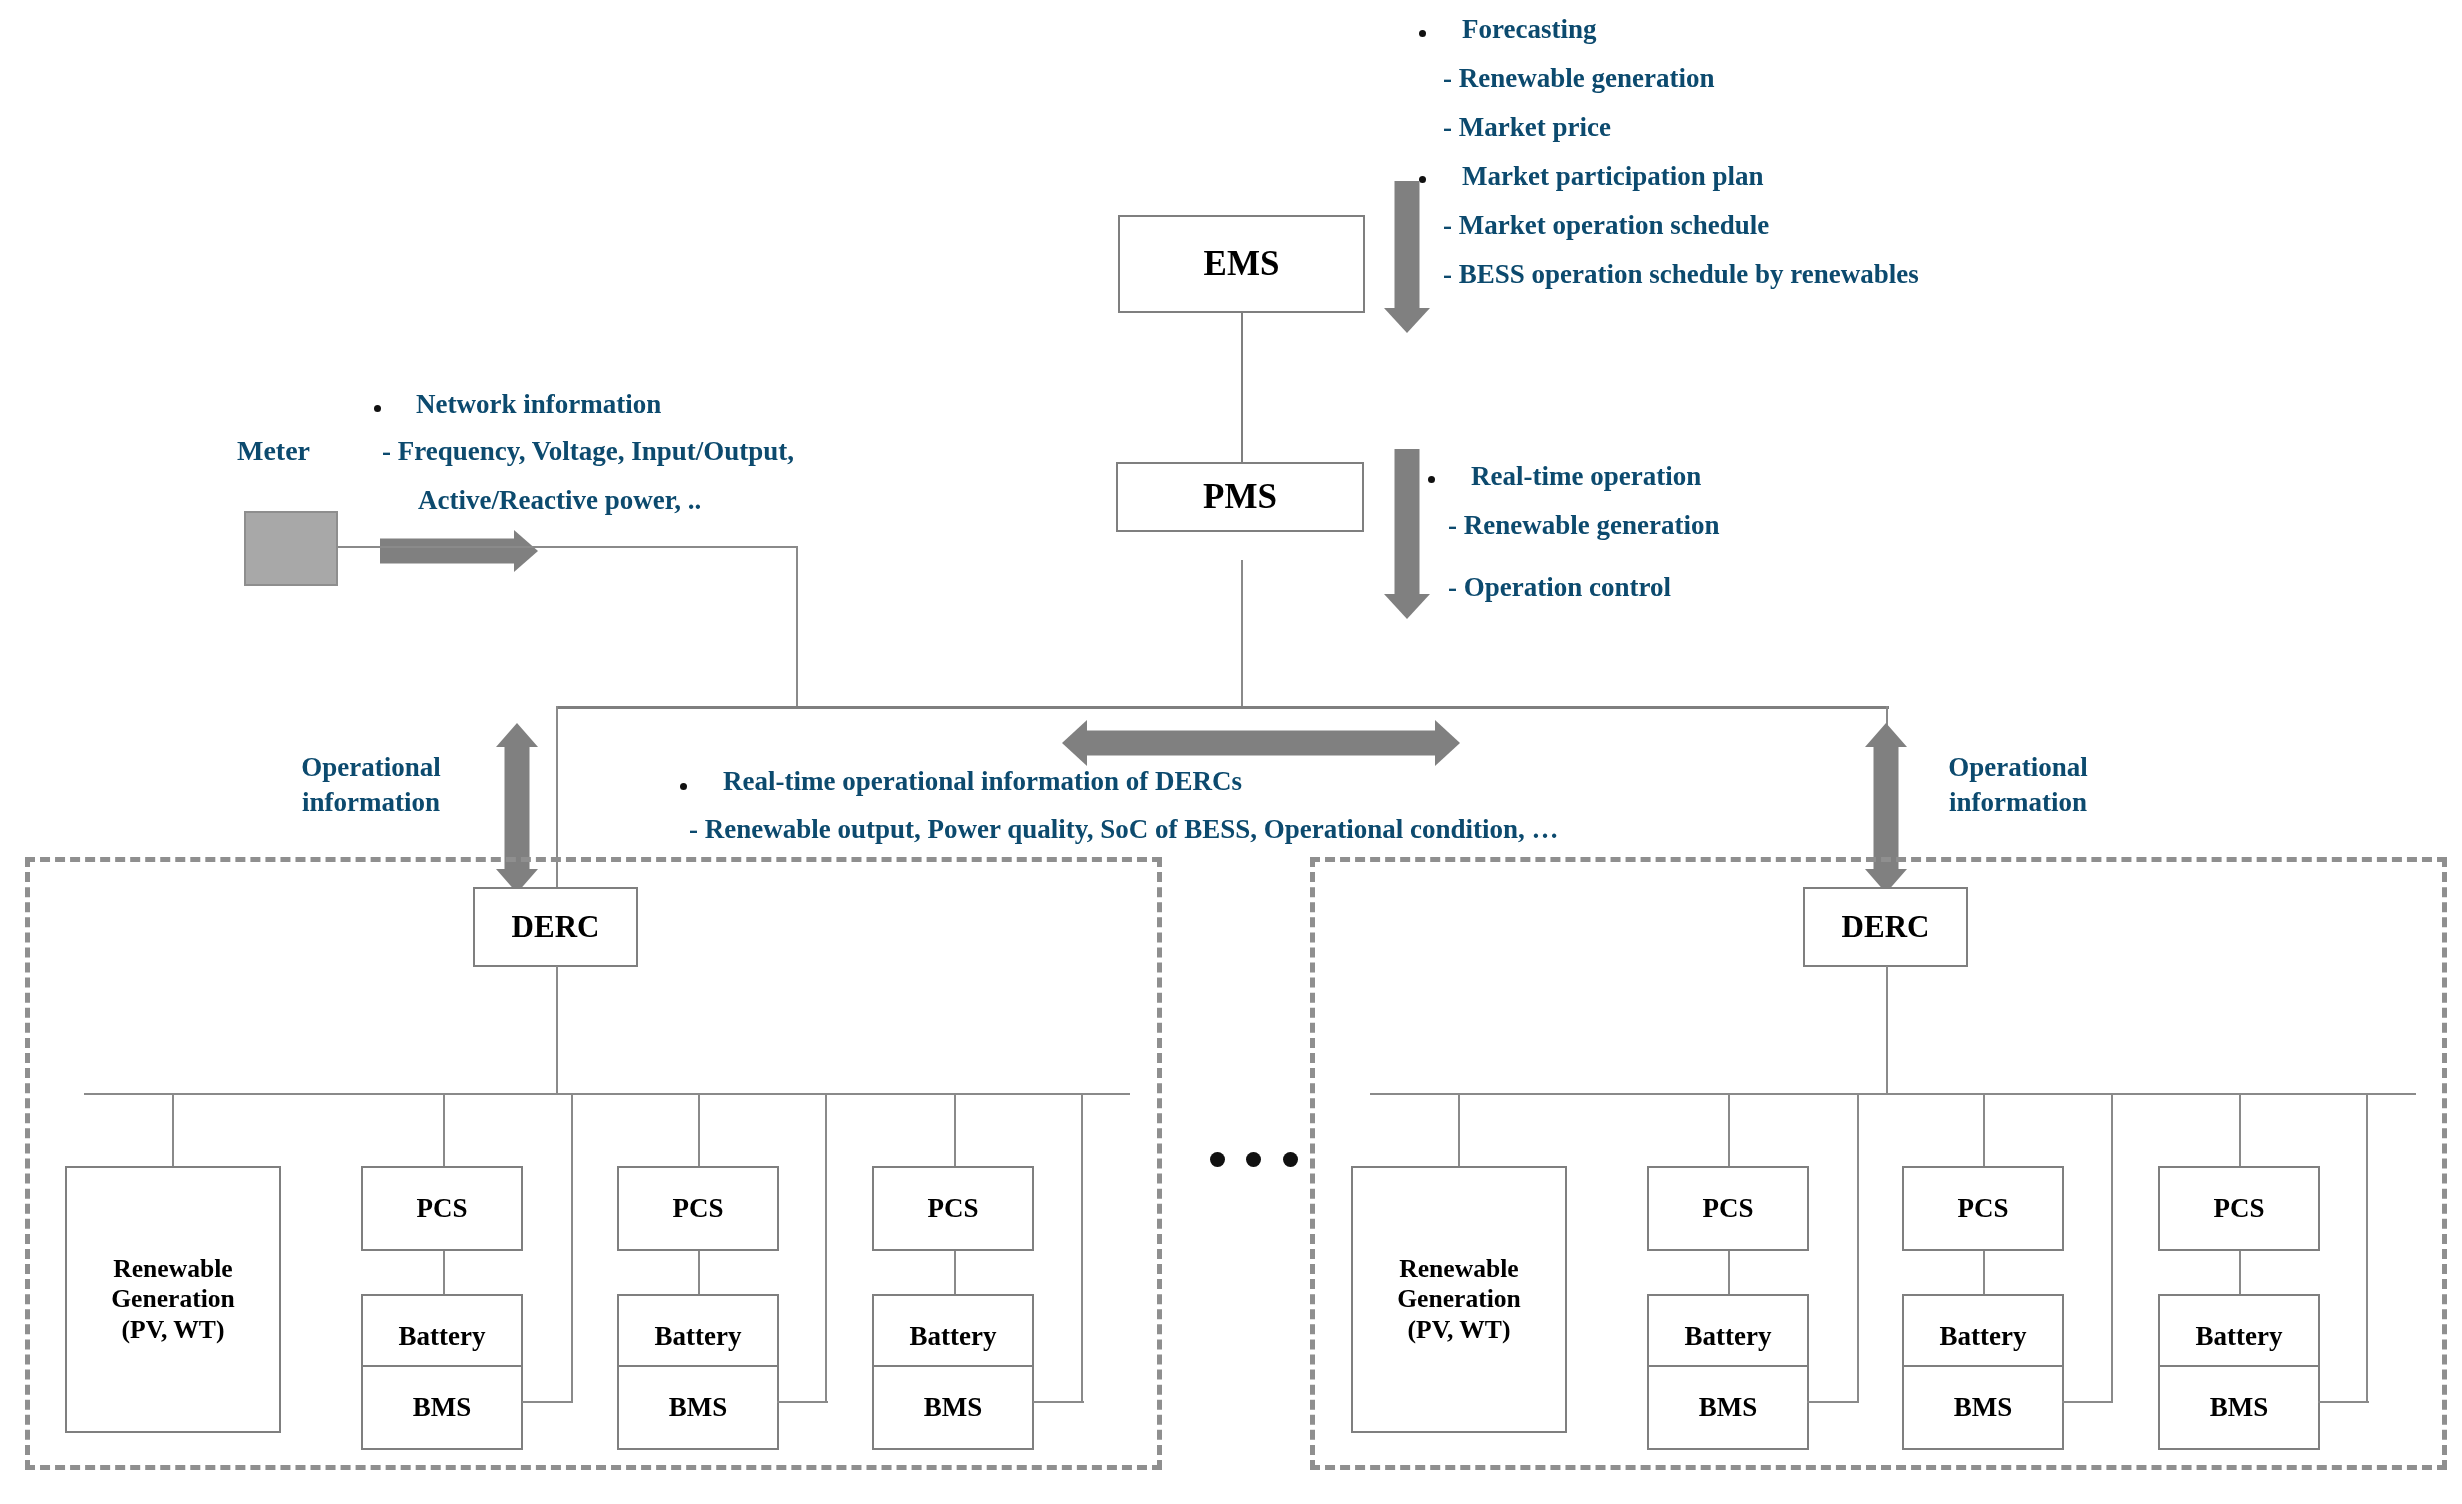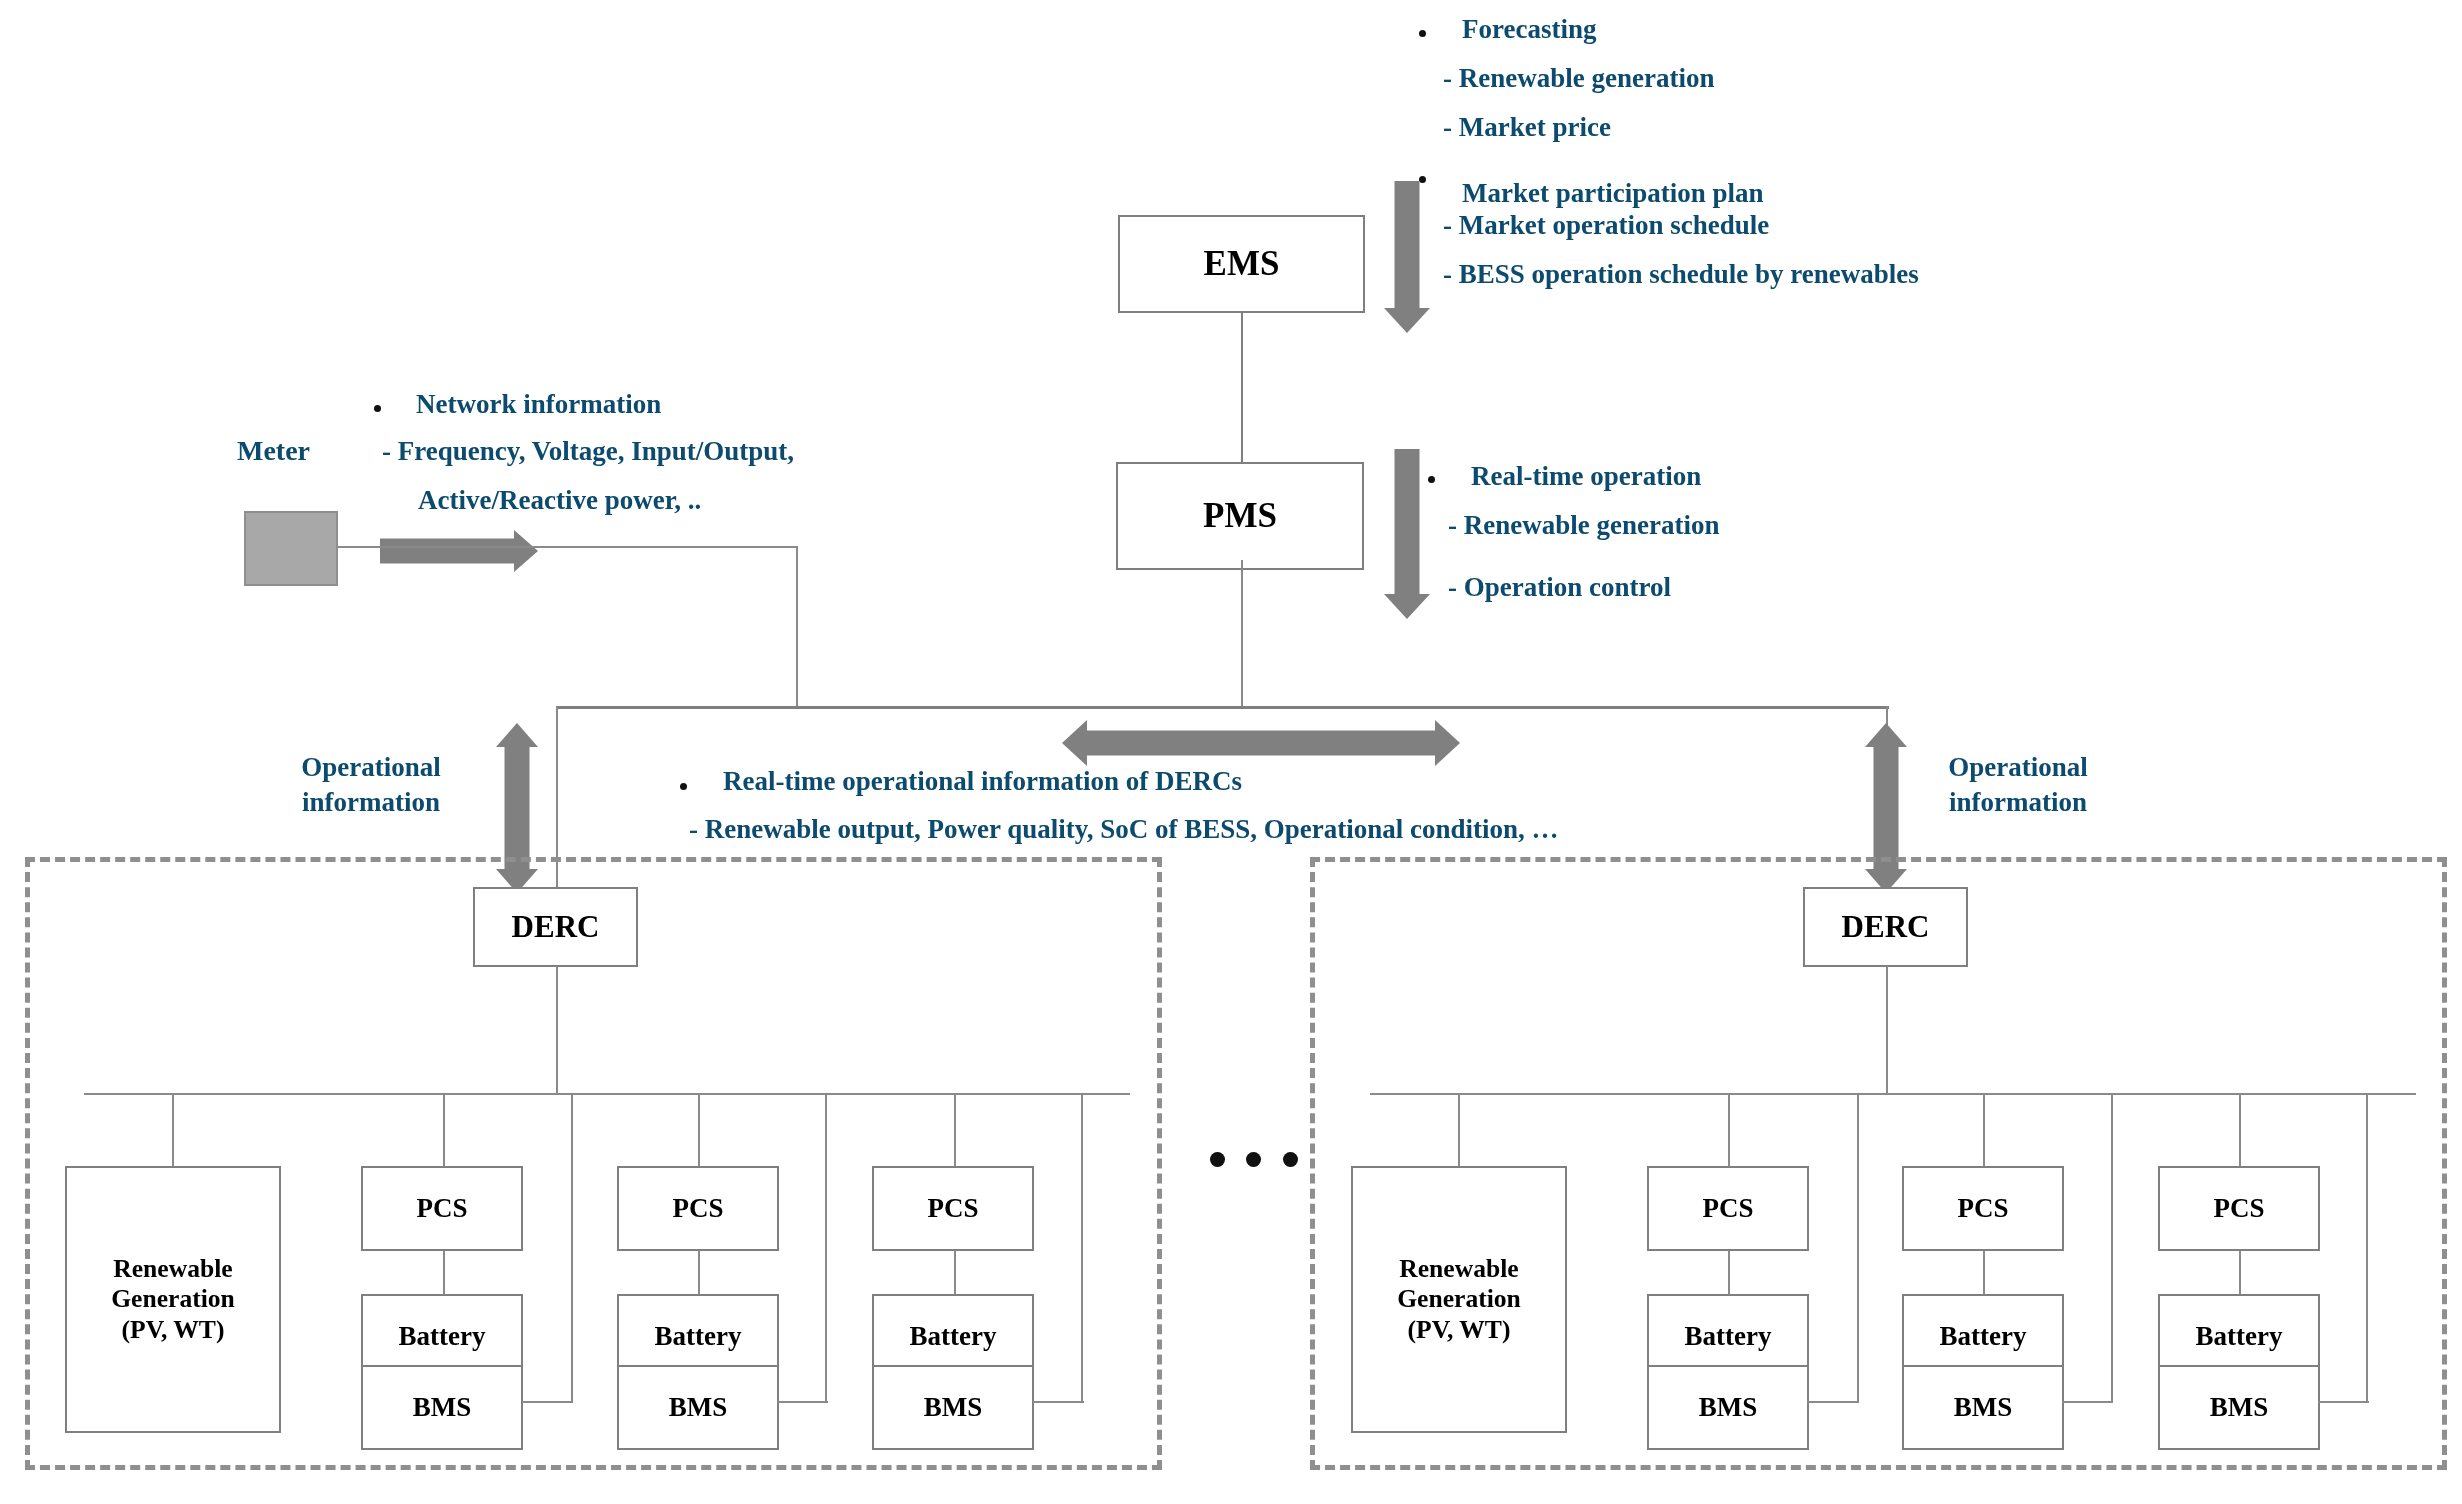--- a/index.html
+++ b/index.html
@@ -59,21 +59,21 @@
 <body>
 
 <div id="stage">
 
   <span class="bulletdot" style="left:1419px;top:29.6px;"></span>
   <div class="txt t-bullet" style="left:1462px;top:13.6px;">Forecasting</div>
   <div class="txt t-sub" style="left:1443px;top:63px;">- Renewable generation</div>
   <div class="txt t-sub" style="left:1443px;top:112px;">- Market price</div>
 
   <span class="bulletdot" style="left:1419px;top:176px;"></span>
-  <div class="txt t-bullet" style="left:1462px;top:178px;">Market participation plan</div>
+  <div class="txt t-bullet" style="left:1462px;top:161px;">Market participation plan</div>
   <div class="txt t-sub" style="left:1443px;top:210px;">- Market operation schedule</div>
   <div class="txt t-sub" style="left:1443px;top:259px;">- BESS operation schedule by renewables</div>
 
   <div class="arrow-down" style="left:1378px;top:181px;width:57px;height:152px;">
     <div class="shaft" style="top:0;width:25px;height:127px;"></div>
     <div class="head" style="top:127px;"></div>
   </div>
 
   <div class="box" style="left:1118px;top:215px;width:247px;height:98px;font-size:35px;">EMS</div>
 
@@ -88,21 +88,21 @@
   <div class="meterbox" style="left:244px;top:511px;width:94px;height:75px;"></div>
 
   <div class="arrow-right" style="left:380px;top:529px;width:158px;height:43px;">
     <div class="shaft" style="width:135px;height:25px;"></div>
     <div class="head"></div>
   </div>
 
   <div class="thinh" style="left:338px;top:546px;width:460px;"></div>
   <div class="thinv" style="left:796px;top:546px;height:163px;"></div>
 
-  <div class="box" style="left:1116px;top:462px;width:248px;height:108px;font-size:35px;">PMS</div>
+  <div class="box" style="left:1116px;top:462px;width:248px;height:70px;font-size:35px;">PMS</div>
 
   <div class="arrow-down" style="left:1378px;top:449px;width:57px;height:170px;">
     <div class="shaft" style="top:0;width:25px;height:145px;"></div>
     <div class="head" style="top:145px;"></div>
   </div>
 
   <span class="bulletdot" style="left:1428px;top:476px;"></span>
   <div class="txt t-bullet" style="left:1471px;top:461px;">Real-time operation</div>
   <div class="txt t-sub" style="left:1448px;top:510px;">- Renewable generation</div>
   <div class="txt t-sub" style="left:1448px;top:572px;">- Operation control</div>

